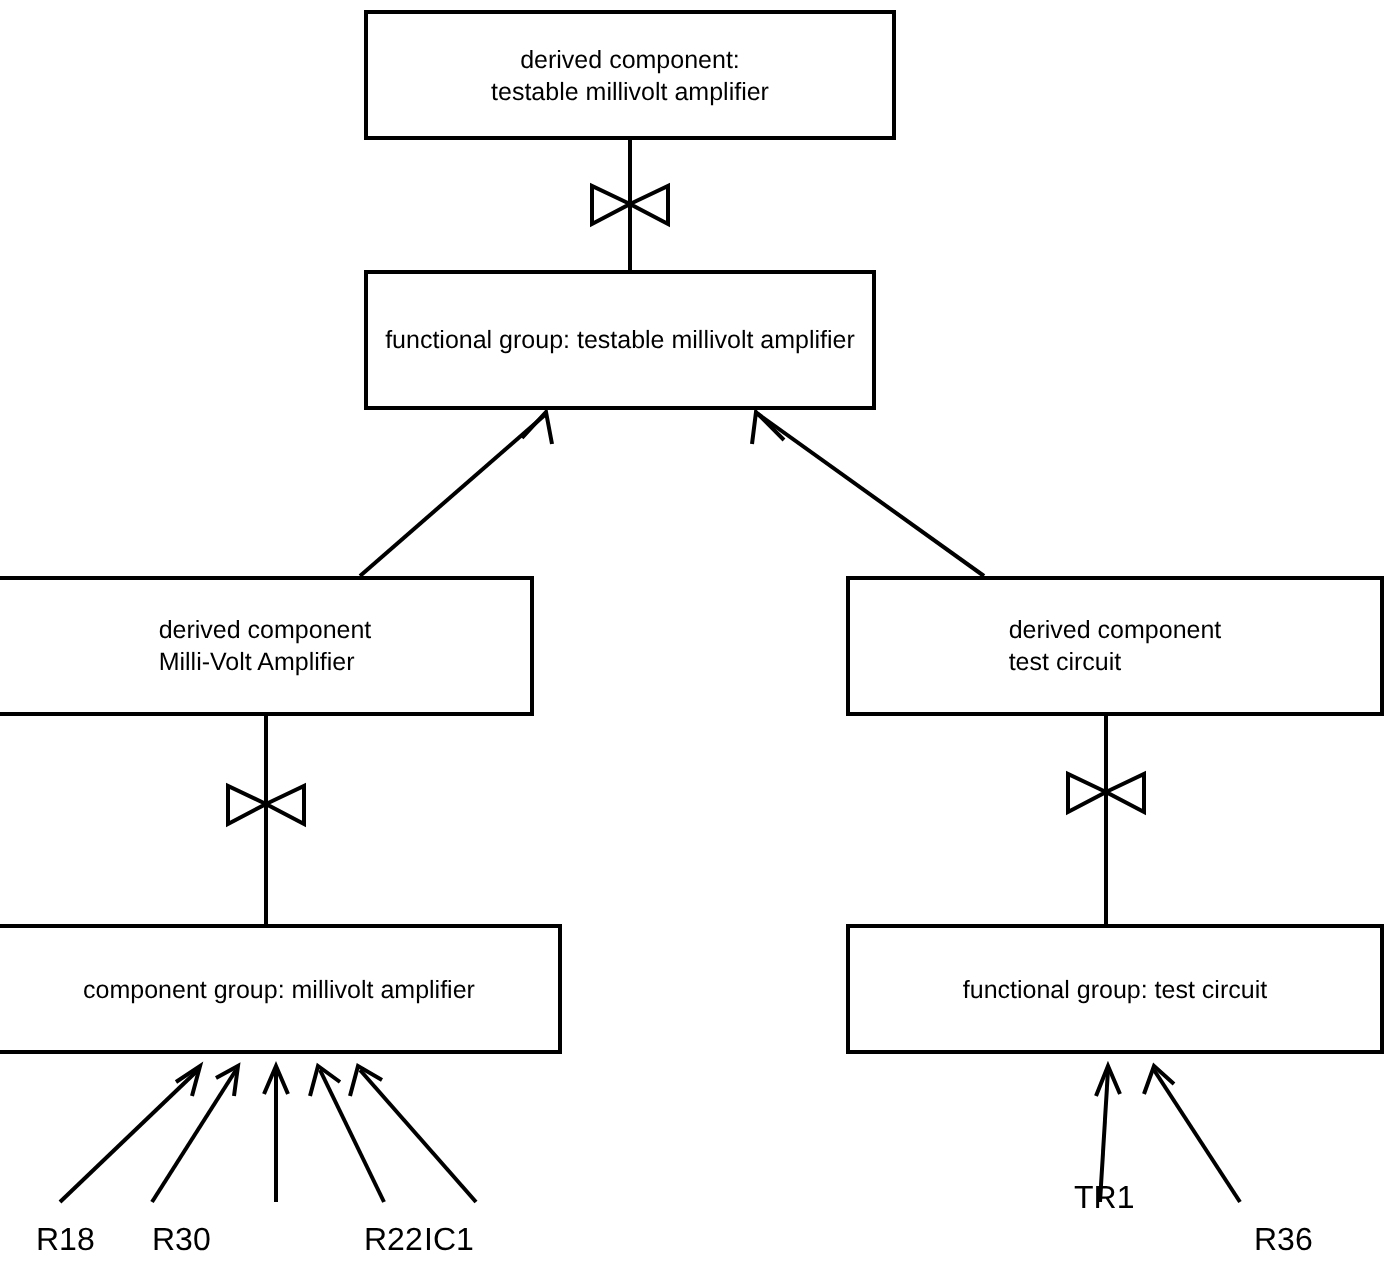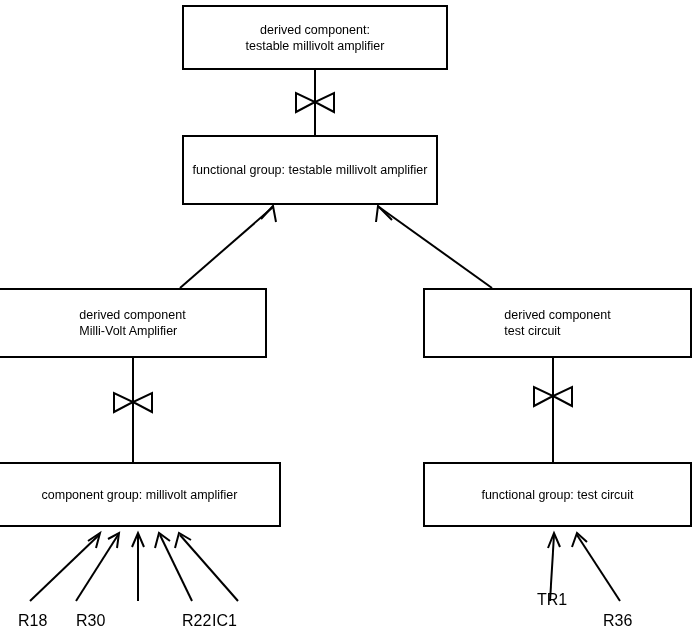--- a/index.html
+++ b/index.html
@@ -100,15 +100,15 @@
     <span class="txt">functional group: test circuit</span>
   </div>
 
   <span class="pin-label" style="left:18px;top:613px;">R18</span>
   <span class="pin-label" style="left:76px;top:613px;">R30</span>
   <span class="pin-label" style="left:115px;top:639px;">R26</span>
   <span class="pin-label" style="left:182px;top:613px;">R22</span>
   <span class="pin-label" style="left:212px;top:613px;">IC1</span>
 
   <span class="pin-label" style="left:537px;top:592px;">TR1</span>
-  <span class="pin-label" style="left:603px;top:613px;">R36</span>
+  <span class="pin-label" style="left:627px;top:613px;">R36</span>
 
 </div>
 
 </body></html>

